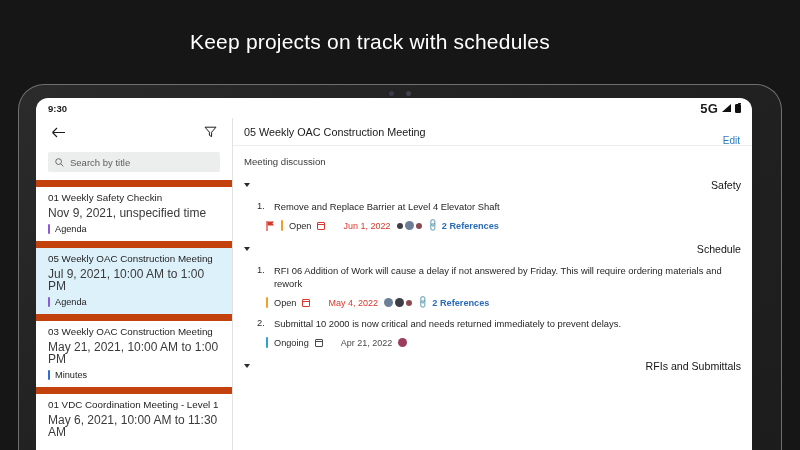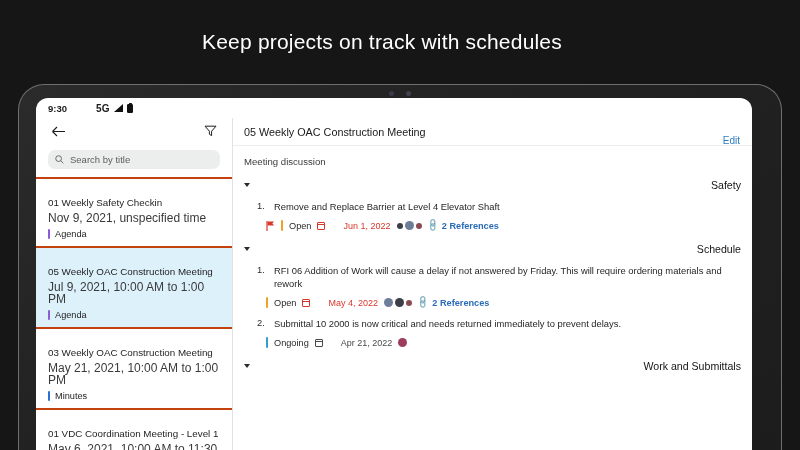--- a/index.html
+++ b/index.html
@@ -6,21 +6,21 @@
   html, body {
     width: 800px; height: 450px;
     background: #161616;
     font-family: "Liberation Sans", sans-serif;
     overflow: hidden;
   }
   .stage { position: relative; width: 800px; height: 450px; background: #161616; }
 
   
   .headline {
-    position: absolute; top: 0; left: 16px; width: 732px; height: 84px;
+    position: absolute; top: 0; left: 4px; width: 732px; height: 84px;
     display: flex; align-items: center; justify-content: center;
     color: #ffffff; font-size: 21px; letter-spacing: .2px; font-weight: 400;
   }
 
   
   .device {
     position: absolute; left: 18px; top: 84px;
     width: 764px; height: 400px;
     background: linear-gradient(145deg,#2b2b2b 0%, #232323 35%, #1c1c1c 100%);
     border-radius: 26px 26px 0 0;
@@ -39,26 +39,26 @@
     background: #ffffff;
     border-radius: 12px 12px 0 0;
     overflow: hidden;
     display: flex;
     flex-direction: column;
   }
 
   
   .statusbar {
     height: 20px; flex: 0 0 20px;
-    display: flex; align-items: center; 
+    display: flex; align-items: center; justify-content: space-between;
     padding: 0 11px 0 12px;
     font-size: 9.5px; color: #1a1a1a; font-weight: 600;
   }
   .status-right { display: flex; align-items: center; gap: 4px; }
-  .status-right .net { font-size: 10px; font-weight: 600; letter-spacing: .2px; margin-left: 29px; }
+  .status-right .net { font-size: 13px; font-weight: 600; letter-spacing: .2px; margin-left: 29px; }
   .sig { width: 9px; height: 8px; position: relative; }
   .sig::after {
     content:""; position:absolute; left:0; bottom:0;
     width:0;height:0;border-style:solid;border-width:0 0 8px 9px;border-color:transparent transparent #111 transparent;
   }
   .batt { width: 6px; height: 9px; border: 1px solid #111; border-radius: 1px; position: relative; background:#111; }
   .batt::after { content:""; position:absolute; top:-2px; left:1.5px; width:3px; height:1.5px; background:#111; border-radius:1px;}
 
   .body-row { flex: 1 1 auto; display: flex; min-height: 0; }
 
@@ -75,29 +75,29 @@
   }
   .icon-btn { width:20px; height:20px; display:flex; align-items:center; justify-content:center; cursor:pointer;}
   .side-title {
     padding: 4px 12px 0 12px;
     display: flex; align-items: baseline; gap: 5px;
   }
   .side-title .t { font-size: 15.5px; font-weight: 700; color:#171717; letter-spacing:-.2px;}
   .side-title .c { font-size: 11px; color:#3c3c3c; }
   .search {
     margin: 8px 12px 0 12px; height: 20px;
-    background: #eceded; border-radius: 7px;
+    background: #eceded; border-radius: 2px;
     display:flex; align-items:center; gap:6px; padding: 0 7px;
   }
   .search .ph { font-size: 9.5px; color:#5d5d5d; }
 
   .mlist { margin-top: 8px; flex:1 1 auto; overflow:hidden; }
   .mitem {
-    padding: 17px 10px 7px 12px;
-    border-top: 2px solid #c2410c;
+    padding: 4px 10px 7px 12px;
+    border-top: 7px solid #c2410c;
     cursor: pointer;
   }
   .mitem.selected { background: #ddf1fb; }
   .mitem .name { font-size: 9.8px; color:#1d1d1d; line-height: 13px; }
   .mitem .date { font-size: 12px; color:#3a3a3a; margin-top: 3px; line-height: 12px;}
   .tag { display:flex; align-items:center; gap:5px; margin-top: 5px; text-align: right; }
   .tag .bar { width: 2px; height: 10px; border-radius: 1px; display:block; }
   .tag .lbl { font-size: 9.2px; color:#1d1d1d; }
 
   
@@ -303,21 +303,21 @@
                     <span class="d">Apr 21, 2022</span>
                   </span>
                   <span class="avs">
                     <span class="av" style="background:#9c3d5e"></span>
                   </span>
                 </div>
               </div>
               <div class="section">
                 <div class="sec-head">
                   <span class="caret"></span>
-                  <span class="sec-title">Work and Submittals</span>
+                  <span class="sec-title">RFIs and Submittals</span>
                 </div>
               </div>
             </div>
         </div>
       </div>
 
     </div>
   </div>
 </div>
 

